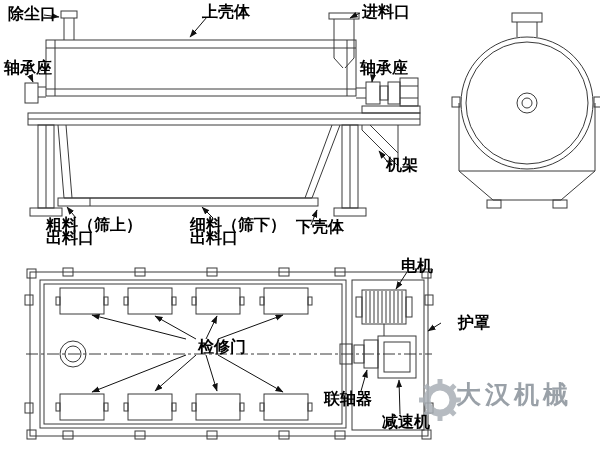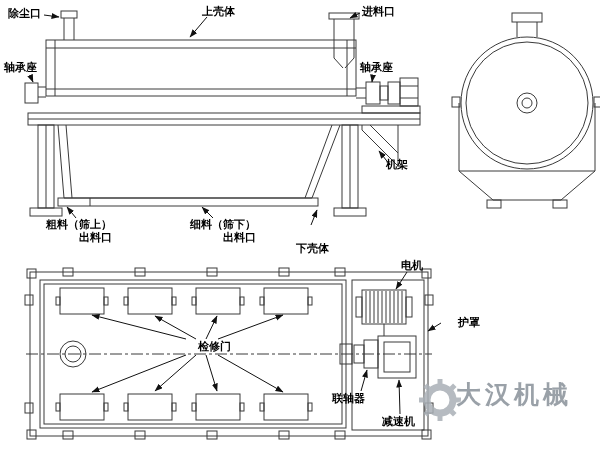--- a/index.html
+++ b/index.html
@@ -1,19 +1,19 @@
 <!DOCTYPE html>
 <html><head>
 <meta charset="utf-8">
 <style>
   * { margin:0; padding:0; box-sizing:border-box; }
   html,body { width:600px; height:450px; background:#fff; font-family:"DejaVu Sans","Liberation Sans",sans-serif; }
   #stage { position:relative; width:600px; height:450px; background:#fff; overflow:hidden; }
   #drawing { position:absolute; left:0; top:0; }
-  .lbl { position:absolute; font-size:11px; font-weight:bold; color:#000; white-space:nowrap; line-height:13px; z-index:3;text-align:right; }
+  .lbl { position:absolute; font-size:16px; font-weight:bold; color:#000; white-space:nowrap; line-height:13px; z-index:3; }
   .wm-cn { position:absolute; font-size:25px; font-weight:bold; color:#9aa1a8; letter-spacing:4px; z-index:2;
            text-shadow:0 0 2px #fff, 0 0 1px #fff; }
   .wm-en { position:absolute; font-size:11px; font-weight:bold; color:#b4bac0; letter-spacing:2.5px; z-index:2; }
 </style>
 </head>
 <body>
 
 <div id="stage">
 
   <svg id="drawing" width="600" height="450" viewBox="0 0 600 450">
@@ -245,23 +245,23 @@
   <div class="lbl" style="left:386px;top:158px">机架</div>
 
   <div class="lbl" style="left:46px;top:218px">
     <div>粗料（筛上）</div>
     <div>出料口</div>
   </div>
   <div class="lbl" style="left:190px;top:218px">
     <div>细料（筛下）</div>
     <div>出料口</div>
   </div>
-  <div class="lbl" style="left:296px;top:242px">下壳体</div>
+  <div class="lbl" style="left:296px;top:220px">下壳体</div>
 
   <div class="lbl" style="left:401px;top:259px">电机</div>
   <div class="lbl" style="left:458px;top:316px">护罩</div>
   <div class="lbl" style="left:198px;top:340px">检修门</div>
-  <div class="lbl" style="left:332px;top:392px">联轴器</div>
+  <div class="lbl" style="left:324px;top:392px">联轴器</div>
   <div class="lbl" style="left:382px;top:415px">减速机</div>
 
   <div class="wm-cn" style="left:456px;top:378px">大汉机械</div>
 
 </div>
 
 </body></html>

